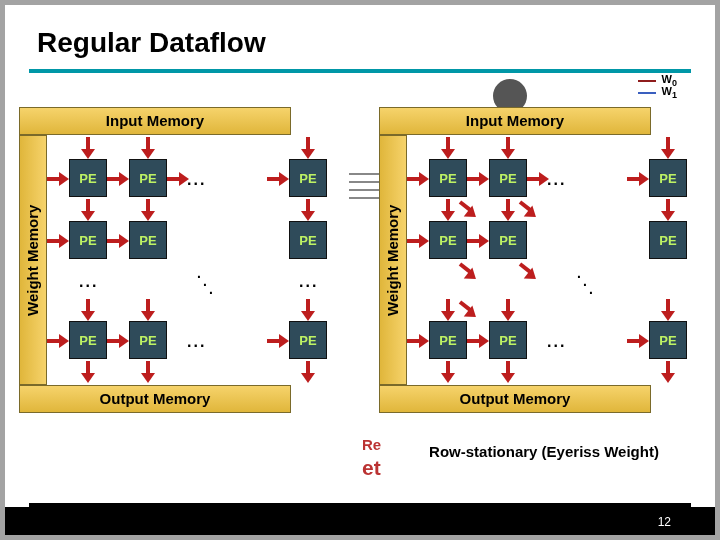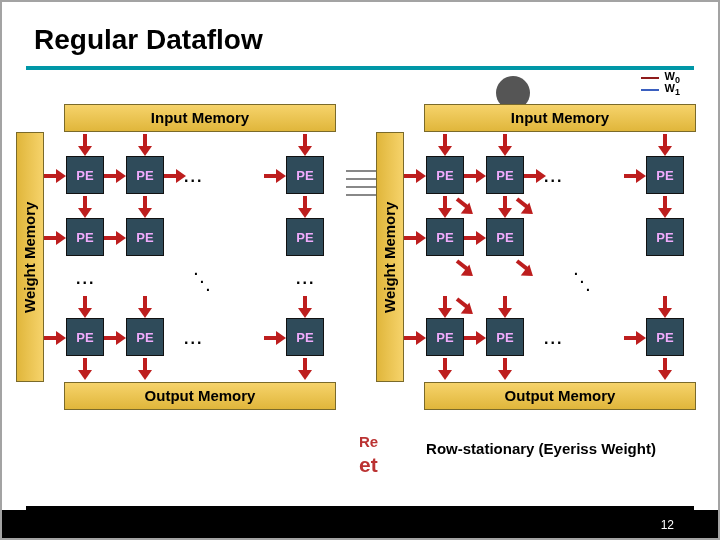--- a/index.html
+++ b/index.html
@@ -1,19 +1,19 @@
 <!DOCTYPE html>
 <html><head>
 <meta charset="utf-8">
 <style>
   * { box-sizing: border-box; margin: 0; padding: 0; }
   html, body { width: 720px; height: 540px; font-family: Arial, Helvetica, sans-serif; background: #fff; }
   .slide {
     width: 720px; height: 540px; position: relative; background: #fff;
-    border: 2px solid #a3a3a3; padding: 18px 24px 0 24px;
+    border: 5px solid #a3a3a3; padding: 18px 24px 0 24px;
   }
   .title {
     font-size: 28px; font-weight: bold; color: #000; padding: 4px 4px 10px 8px;
     border-bottom: 4px solid #0097a7;
   }
   .content { position: relative; width: 100%; height: 430px; margin-top: 14px; }
 
   
   .legend { position: absolute; top: -12px; right: 14px; font-size: 11px; font-weight: bold; }
   .leg-row { display: flex; align-items: center; gap: 6px; height: 12px; }
@@ -25,35 +25,35 @@
   
   .bg-dot { position: absolute; top: -8px; right: 164px; width: 34px; height: 34px; border-radius: 50%; background: #555; }
 
   .panels { display: flex; gap: 30px; position: absolute; top: 20px; left: -10px; }
   .panel { width: 330px; position: relative; }
 
   .input-mem, .output-mem {
     background: linear-gradient(#f6d36b, #e0b63b);
     border: 1px solid #7a6a2a; text-align: center; font-weight: bold;
     font-size: 15px; color: #000; height: 28px; line-height: 26px;
-    margin-left: 48px; width: 272px;
+    width: 272px;
   }
   .output-mem { margin-top: 0; }
 
   .mid { display: flex; align-items: stretch; margin-top: 0; height: 250px; }
   .weight-mem {
     width: 28px; height: 250px; background: linear-gradient(90deg,#f6d36b,#e0b63b);
     border: 1px solid #7a6a2a; writing-mode: vertical-rl; transform: rotate(180deg);
     text-align: center; font-weight: bold; font-size: 15px; line-height: 26px;
   }
   .grid-wrap { flex: 1; position: relative; }
 
   .pe {
     position: absolute; width: 38px; height: 38px; background: #2f4b5a;
-    border: 1px solid #111; color: #f0abfc; font-weight: bold; font-size: 13px;
+    border: 1px solid #111; color: #bef264; font-weight: bold; font-size: 13px;
     display: flex; align-items: center; justify-content: center;
   }
   .dots3 { position: absolute; font-size: 16px; font-weight: bold; color: #000; letter-spacing: 2px; }
   .ddots { position: absolute; font-size: 14px; font-weight: bold; color: #000; }
 
   
   .arr-v { position: absolute; width: 14px; height: 22px; }
   .arr-v .shaft { position: absolute; left: 5px; top: 0; width: 4px; height: 14px; background: #bd1e1e; }
   .arr-v .head  { position: absolute; left: 0; top: 12px; width: 0; height: 0;
                   border-left: 7px solid transparent; border-right: 7px solid transparent; border-top: 10px solid #bd1e1e; }

